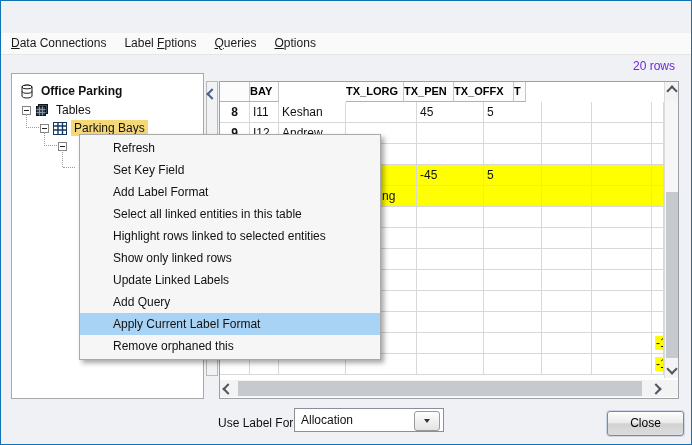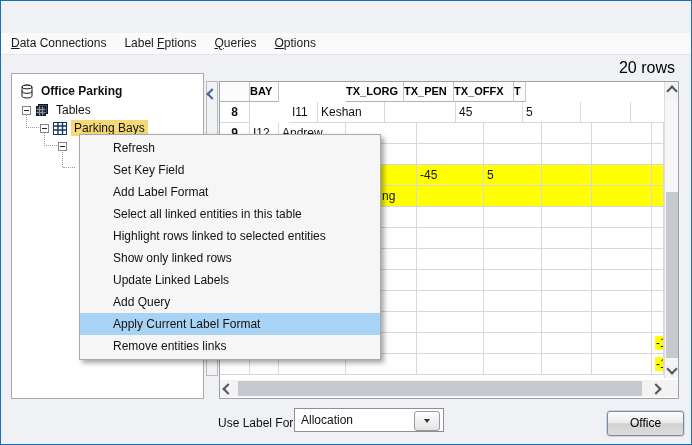--- a/index.html
+++ b/index.html
@@ -20,21 +20,21 @@
   .glyph-min{width:10px;height:1px;background:#fff;}
   .glyph-max{width:9px;height:8px;border:1px solid rgba(255,255,255,.45);}
   .glyph-cls{color:#fff;font-size:16px;line-height:16px;}
   
   .menubar{position:absolute;left:0;top:32px;width:100%;height:21px;background:#fafafa;
     border-bottom:1px solid #e6e6e6;display:flex;align-items:center;font-size:12px;color:#1a1a1a;}
   .menubar .mbitem{padding:0 8px;height:21px;line-height:21px;margin-left:2px;cursor:default;}
   .menubar .accel{text-decoration:underline;}
   
   .tbl-label{position:absolute;left:219px;top:58px;font-size:12px;color:#111;}
-  .rowcount{position:absolute;right:16px;top:58px;font-size:16px;color:#000000;}
+  .rowcount{position:absolute;right:16px;top:58px;font-size:12px;color:#6d28d9;}
   
   .tree{position:absolute;left:10px;top:72px;width:193px;height:326px;background:#fff;
     border:1px solid #a8a8a8;box-sizing:border-box;font-size:12px;color:#111;}
   .trow{position:absolute;height:18px;display:flex;align-items:center;white-space:nowrap;}
   .tlabel{padding:1px 3px;}
   .tlabel.bold{font-weight:bold;}
   .tlabel.sel{background:var(--selection);}
   .expander{width:9px;height:9px;box-sizing:border-box;border:1px solid #848484;background:#fff;position:relative;flex:0 0 9px;margin-right:4px;}
   .expander::after{content:"";position:absolute;left:1px;top:3px;width:5px;height:1px;background:#222;}
   .ticon{margin-right:4px;flex:0 0 auto;display:block;}
@@ -152,21 +152,21 @@
         <div class="hcell" style="width: 29px;">BAY</div>
         <div class="hcell" style="width: 67px; margin-top: 44px;">USER</div>
         <div class="hcell" style="width: 58px;">TX_LORG</div>
         <div class="hcell" style="width: 50px;">TX_PEN</div>
         <div class="hcell" style="width: 60px;">TX_OFFX</div>
         <div class="hcell" style="width: 12px;">T</div>
       </div>
     <div class="tbody" id="tbody">
         <div class="trowg" style="top: 0px;">
           <div class="cell num" style="width: 30px;">8</div>
-          <div class="cell" style="width: 29px; margin-left: 39px;">I11</div>
+          <div class="cell" style="width: 29px;">I11</div>
           <div class="cell" style="width: 67px;">Keshan</div>
           <div class="cell" style="width: 71px;"></div>
           <div class="cell" style="width: 67px;">45</div>
           <div class="cell" style="width: 58px;">5</div>
           <div class="cell" style="width: 50px;"></div>
           <div class="cell" style="width: 60px;"></div>
           <div class="cell" style="width: 12px;"></div>
         </div>
         <div class="trowg" style="top: 21px;">
           <div class="cell num" style="width: 30px;">9</div>
@@ -322,28 +322,28 @@
     </div>
   </div>
 
   <div class="uselabel">Use Label Format:</div>
   <div class="combo">
     <span class="val">Allocation</span>
     <span class="drop">
         <span class="tri-dn"></span>
       </span>
   </div>
-  <div class="closebtn">Office</div>
+  <div class="closebtn">Close</div>
 
   <div class="ctxmenu" id="ctxmenu">
       <div class="mitem">Refresh</div>
       <div class="mitem">Set Key Field</div>
       <div class="mitem">Add Label Format</div>
       <div class="mitem">Select all linked entities in this table</div>
       <div class="mitem">Highlight rows linked to selected entities</div>
       <div class="mitem">Show only linked rows</div>
       <div class="mitem">Update Linked Labels</div>
       <div class="mitem">Add Query</div>
       <div class="mitem hl">Apply Current Label Format</div>
-      <div class="mitem">Remove entities links</div>
+      <div class="mitem">Remove orphaned this</div>
     </div>
 
 </div>
 
 </body></html>

